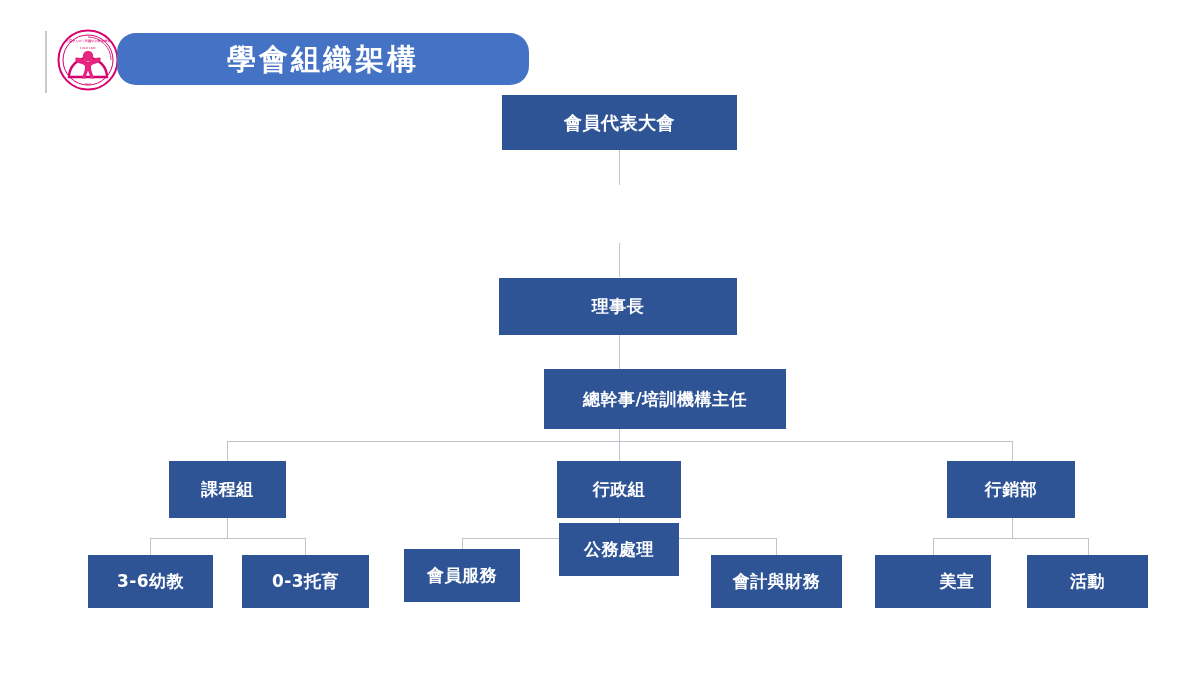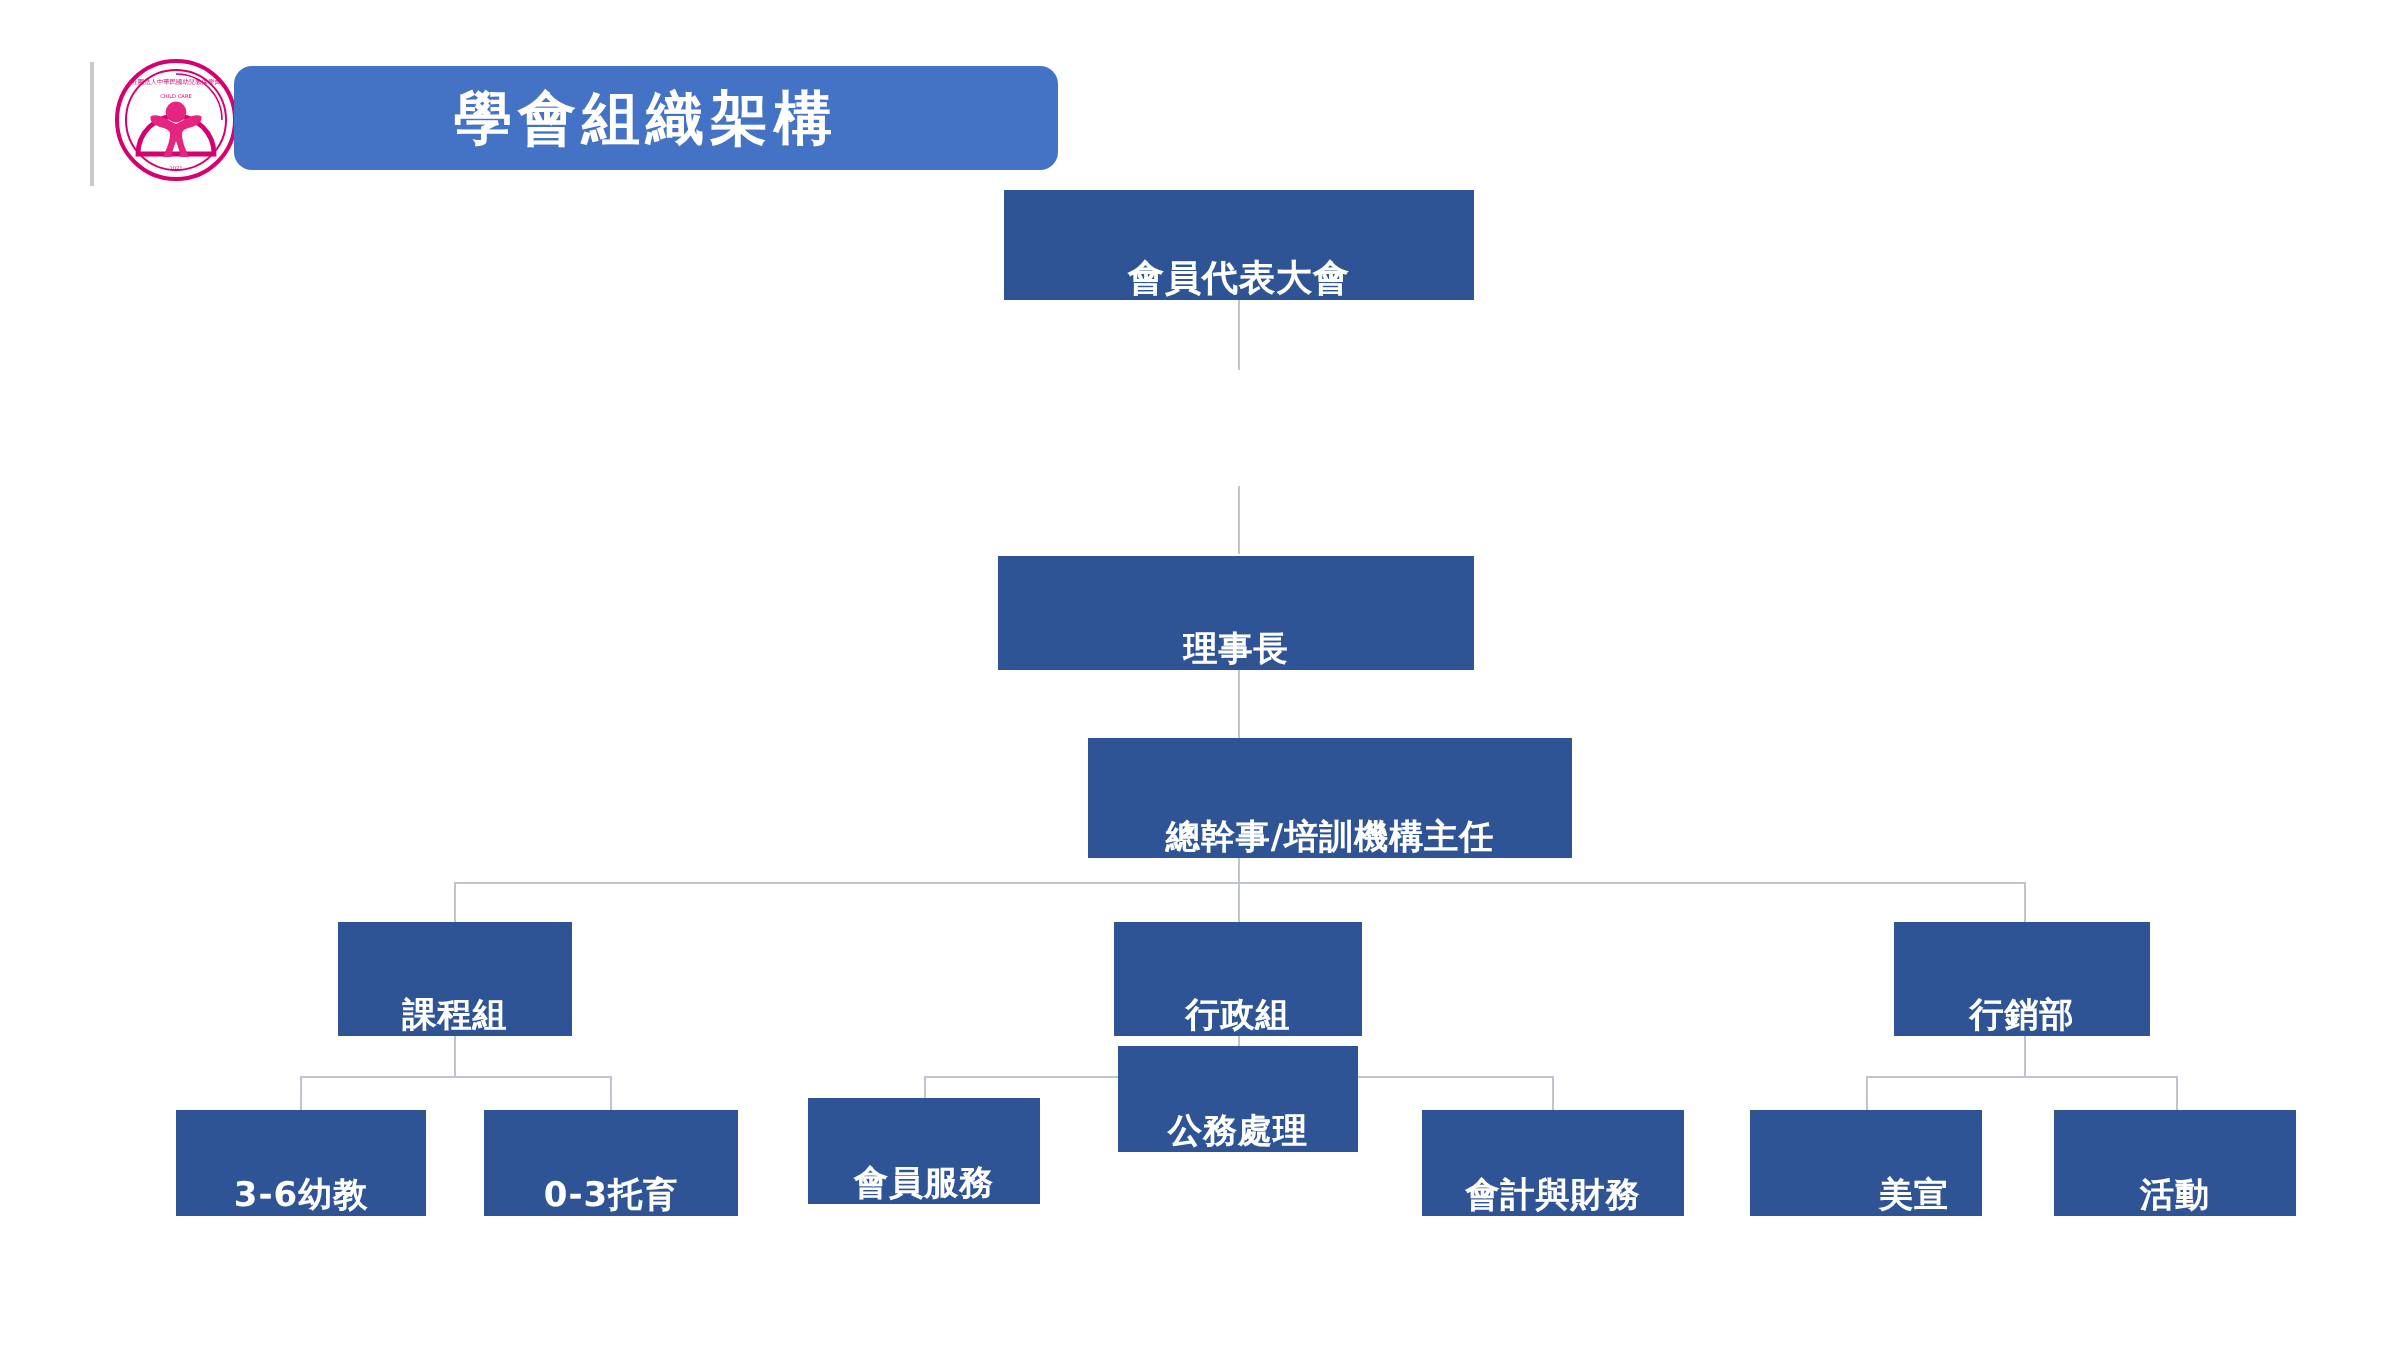--- a/index.html
+++ b/index.html
@@ -35,40 +35,40 @@
     width: 62px;
     height: 62px;
   }
   .title-bar {
     position: absolute;
     left: 117px;
     top: 33px;
     width: 412px;
     height: 52px;
     background: #4472c4;
-    border-radius: 9px;
+    border-radius: 19px;
     display: flex;
     align-items: center;
     justify-content: center;
   }
   .title-bar .title-text {
     color: #ffffff;
     font-size: 29px;
     font-weight: bold;
     letter-spacing: 3px;
     line-height: 1;
     white-space: nowrap;
   }
 
   
   .node {
     position: absolute;
     background: #2f5496;
     display: flex;
-    align-items: flex-end;
+    align-items: center;
     justify-content: center;
     box-sizing: border-box;
   }
   .node .node-label {
     color: #ffffff;
     font-size: 17px;
     font-weight: bold;
     line-height: 1.1;
     white-space: nowrap;
     text-align: center;

